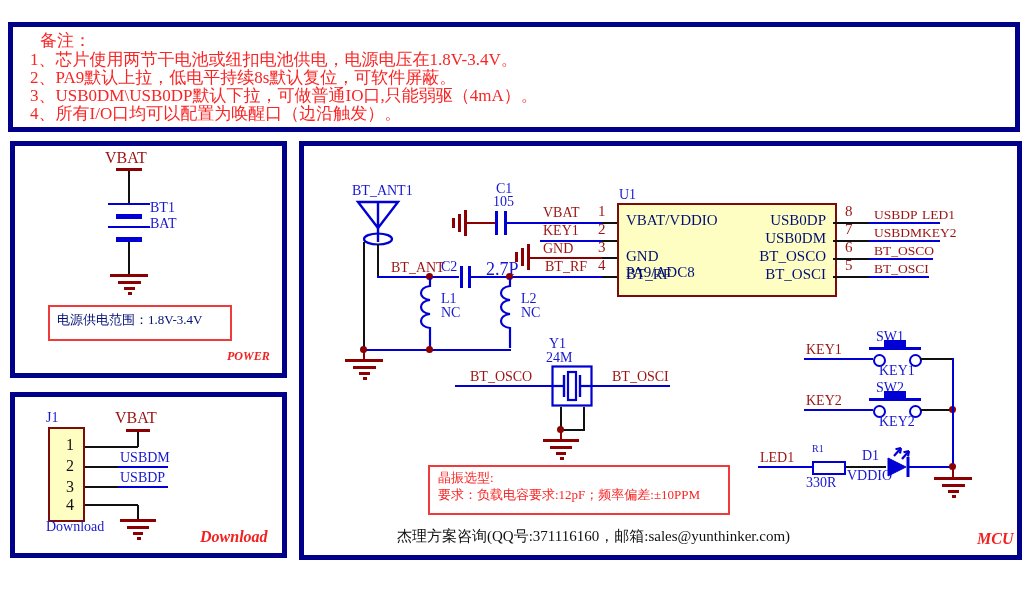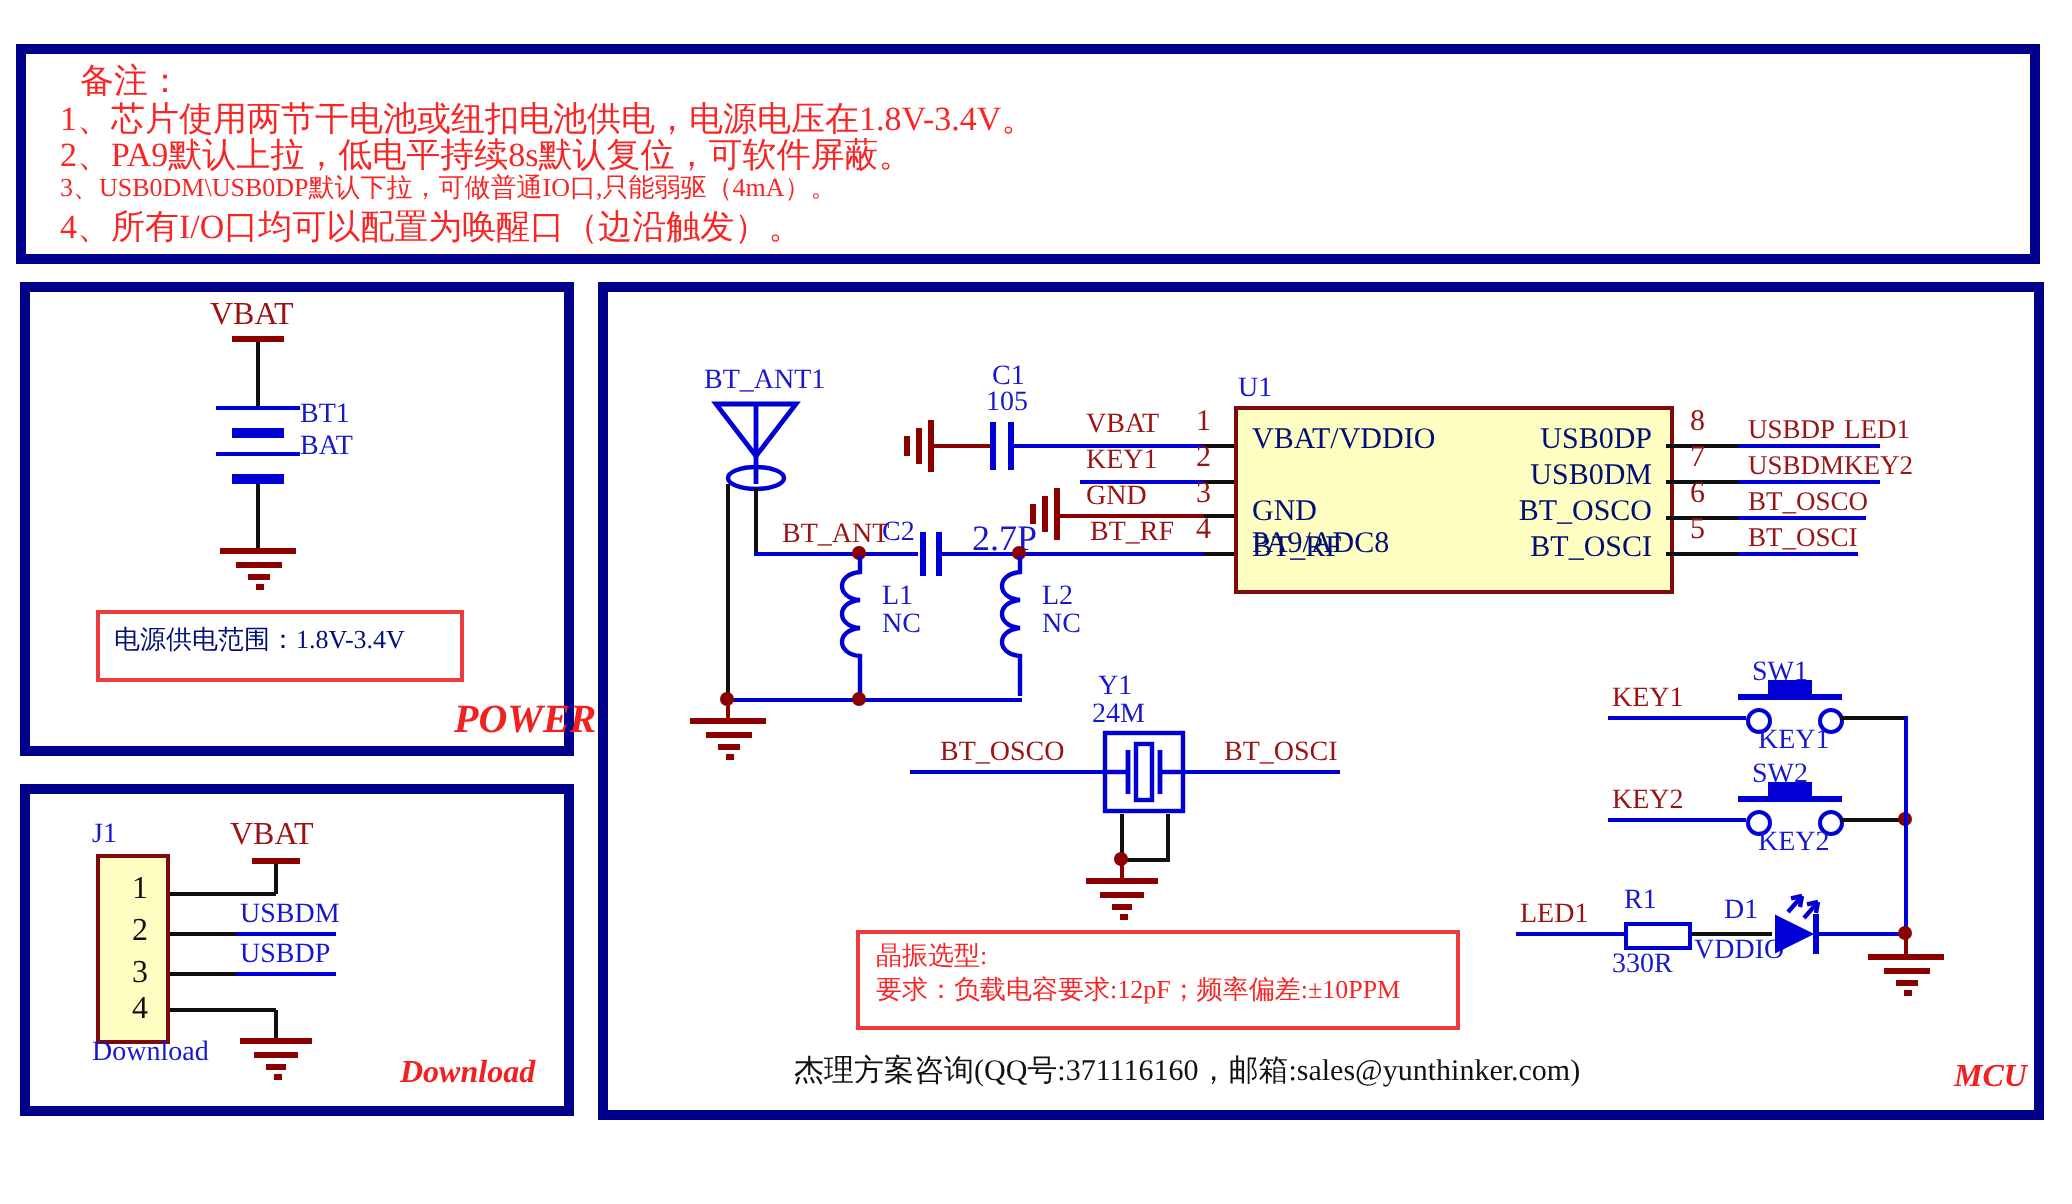--- a/index.html
+++ b/index.html
@@ -26,21 +26,21 @@
 </style>
 </head>
 <body>
 
 <div id="canvas">
 
   <div class="box" style="left:8px;top:22px;width:1002px;height:100px;"></div>
   <div class="t red" style="left:30px;top:32px;font-size:17px;margin-left:10px;">备注：</div>
   <div class="t red" style="left:30px;top:51px;font-size:17px;">1、芯片使用两节干电池或纽扣电池供电，电源电压在1.8V-3.4V。</div>
   <div class="t red" style="left:30px;top:69px;font-size:17px;">2、PA9默认上拉，低电平持续8s默认复位，可软件屏蔽。</div>
-  <div class="t red" style="left:30px;top:87px;font-size:13px;">3、USB0DM\USB0DP默认下拉，可做普通IO口,只能弱驱（4mA）。</div>
+  <div class="t red" style="left:30px;top:87px;font-size:17px;">3、USB0DM\USB0DP默认下拉，可做普通IO口,只能弱驱（4mA）。</div>
   <div class="t red" style="left:30px;top:105px;font-size:17px;">4、所有I/O口均可以配置为唤醒口（边沿触发）。</div>
 
   <div class="box" style="left:10px;top:141px;width:267px;height:227px;"></div>
   <div class="t maroon" style="left:105px;top:150px;font-size:16px;">VBAT</div>
   <i class="w wm" style="left:116px;top:168px;width:26px;height:3px;"></i>
   <i class="w wk" style="left:128px;top:171px;width:2px;height:33px;"></i>
 
   <i class="w wb" style="left:108px;top:203px;width:42px;height:2px;"></i>
   <i class="w wb" style="left:116px;top:214px;width:26px;height:5px;"></i>
   <i class="w wb" style="left:108px;top:226px;width:42px;height:2px;"></i>
@@ -48,21 +48,21 @@
   <div class="t blue" style="left:150px;top:201px;font-size:14px;">BT1</div>
   <div class="t blue" style="left:150px;top:217px;font-size:14px;">BAT</div>
   <i class="w wk" style="left:128px;top:242px;width:2px;height:32px;"></i>
 
   <i class="w wm" style="left:110px;top:274px;width:38px;height:3px;"></i>
   <i class="w wm" style="left:118px;top:281px;width:23px;height:3px;"></i>
   <i class="w wm" style="left:124px;top:287px;width:11px;height:3px;"></i>
   <i class="w wm" style="left:128px;top:292px;width:4px;height:3px;"></i>
   <div class="rnote" style="left:48px;top:305px;width:180px;height:32px;"></div>
   <div class="t navy" style="left:57px;top:313px;font-size:13px;">电源供电范围：1.8V-3.4V</div>
-  <div class="t ital" style="left:227px;top:350px;font-size:20px;">POWER</div>
+  <div class="t ital" style="left:227px;top:350px;font-size:12px;">POWER</div>
 
   <div class="box" style="left:10px;top:392px;width:267px;height:156px;"></div>
   <div class="t blue" style="left:46px;top:411px;font-size:14px;text-align:center;">J1</div>
   <div class="comp" style="left:48px;top:427px;width:33px;height:91px;"></div>
   <div class="t black" style="left:66px;top:437px;font-size:16px;">1</div>
   <div class="t black" style="left:66px;top:458px;font-size:16px;">2</div>
   <div class="t black" style="left:66px;top:479px;font-size:16px;">3</div>
   <div class="t black" style="left:66px;top:497px;font-size:16px;">4</div>
 
   <i class="w wk" style="left:85px;top:446px;width:53px;height:2px;"></i>
@@ -232,21 +232,21 @@
   <div class="circ" style="left:873px;top:405px;"></div>
   <div class="circ" style="left:909px;top:405px;"></div>
   <i class="w wk" style="left:920px;top:409px;width:34px;height:2px;"></i>
   <div class="dot" style="left:949px;top:406px;"></div>
   <div class="t blue" style="left:879px;top:415px;font-size:14px;">KEY2</div>
 
   <i class="w wb" style="left:952px;top:358px;width:2px;height:110px;"></i>
 
   <div class="t maroon" style="left:760px;top:451px;font-size:14px;">LED1</div>
   <i class="w wb" style="left:758px;top:466px;width:54px;height:2px;"></i>
-  <div class="t blue" style="left:812px;top:444px;font-size:14px;">R1</div>
+  <div class="t blue" style="left:812px;top:444px;font-size:10px;">R1</div>
   <div style="position:absolute;left:812px;top:461px;width:30px;height:10px;border:2px solid #0000d4;background:#fff;"></div>
   <div class="t blue" style="left:806px;top:476px;font-size:14px;">330R</div>
   <i class="w wk" style="left:846px;top:466px;width:40px;height:2px;"></i>
   <div class="t blue" style="left:862px;top:449px;font-size:14px;">D1</div>
   <div class="t blue" style="left:847px;top:469px;font-size:14px;">VDDIO</div>
   <svg style="left:882px;top:444px;" width="34" height="46">
     <path d="M6,14 L6,32 L24,23 Z" fill="#0000d4" stroke="#0000d4"></path>
     <line x1="26" y1="13" x2="26" y2="33" stroke="#0000d4" stroke-width="3"></line>
     <line x1="26" y1="23" x2="34" y2="23" stroke="#0000d4" stroke-width="2"></line>
     <line x1="12" y1="12" x2="19" y2="4" stroke="#0000d4" stroke-width="2.2"></line>

